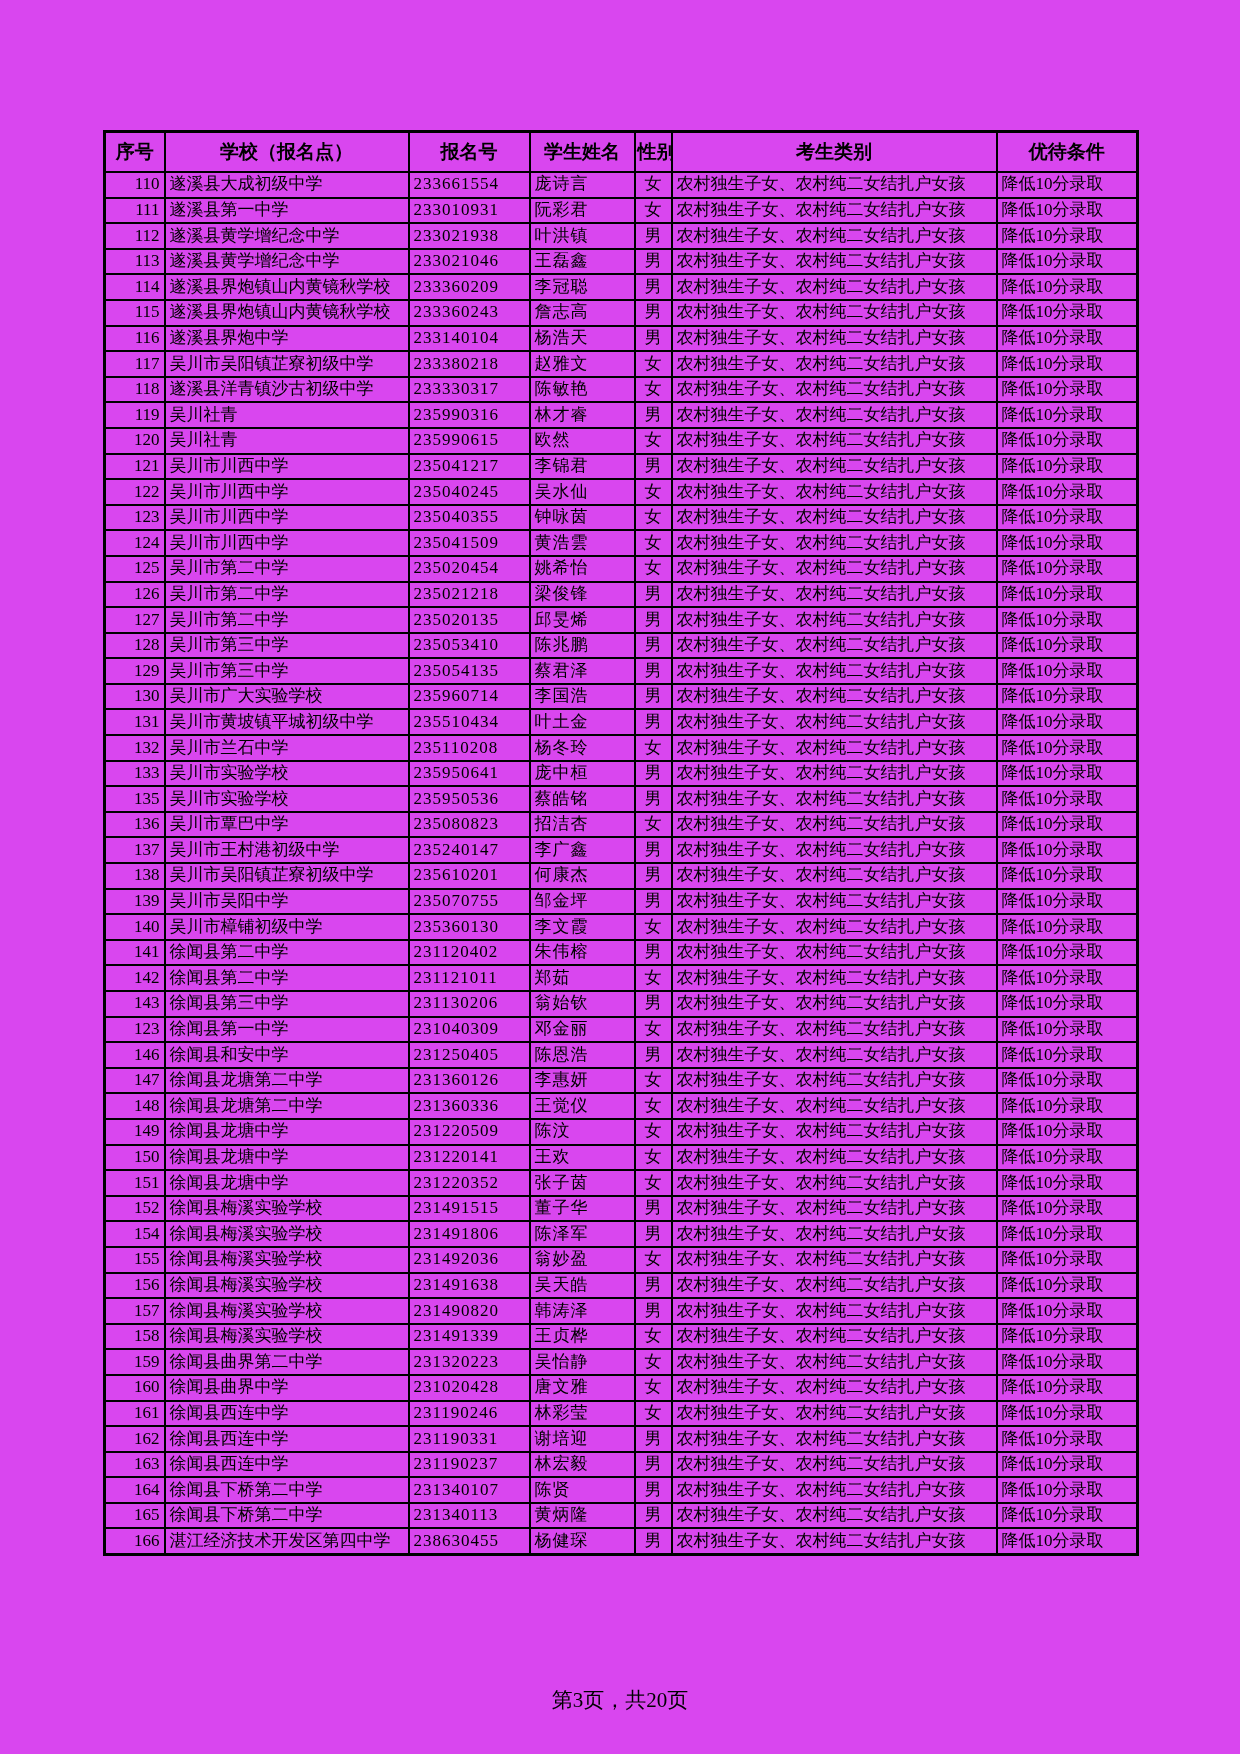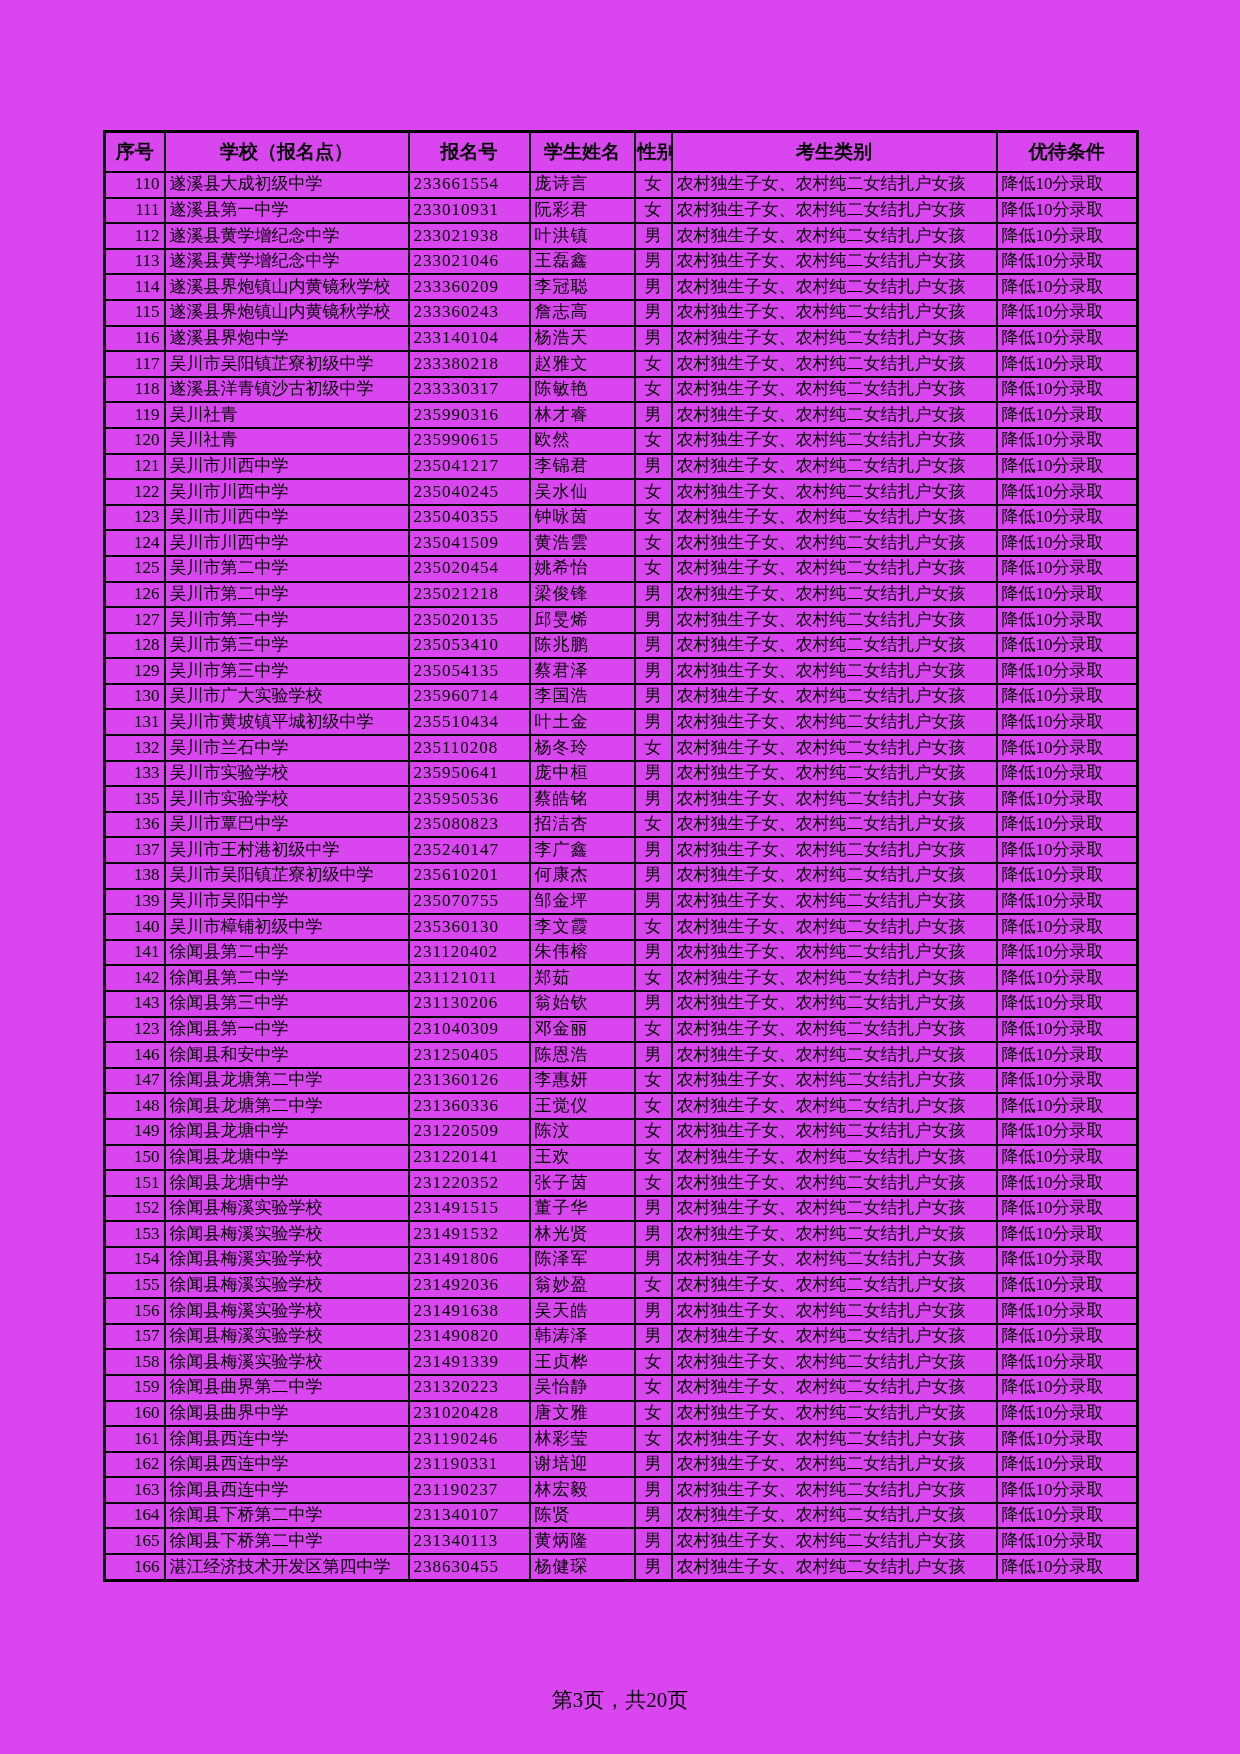--- a/index.html
+++ b/index.html
@@ -451,29 +451,20 @@
         <tr>
     <td class="c-no">152</td>
     <td class="c-school">徐闻县梅溪实验学校</td>
     <td class="c-reg">231491515</td>
     <td class="c-name">董子华</td>
     <td class="c-gender">男</td>
     <td class="c-category">农村独生子女、农村纯二女结扎户女孩</td>
     <td class="c-pref">降低10分录取</td>
   </tr>
         <tr>
-    <td class="c-no">153</td>
-    <td class="c-school">徐闻县梅溪实验学校</td>
-    <td class="c-reg">231491532</td>
-    <td class="c-name">林光贤</td>
-    <td class="c-gender">男</td>
-    <td class="c-category">农村独生子女、农村纯二女结扎户女孩</td>
-    <td class="c-pref">降低10分录取</td>
-  </tr>
-        <tr>
     <td class="c-no">154</td>
     <td class="c-school">徐闻县梅溪实验学校</td>
     <td class="c-reg">231491806</td>
     <td class="c-name">陈泽军</td>
     <td class="c-gender">男</td>
     <td class="c-category">农村独生子女、农村纯二女结扎户女孩</td>
     <td class="c-pref">降低10分录取</td>
   </tr>
         <tr>
     <td class="c-no">155</td>

